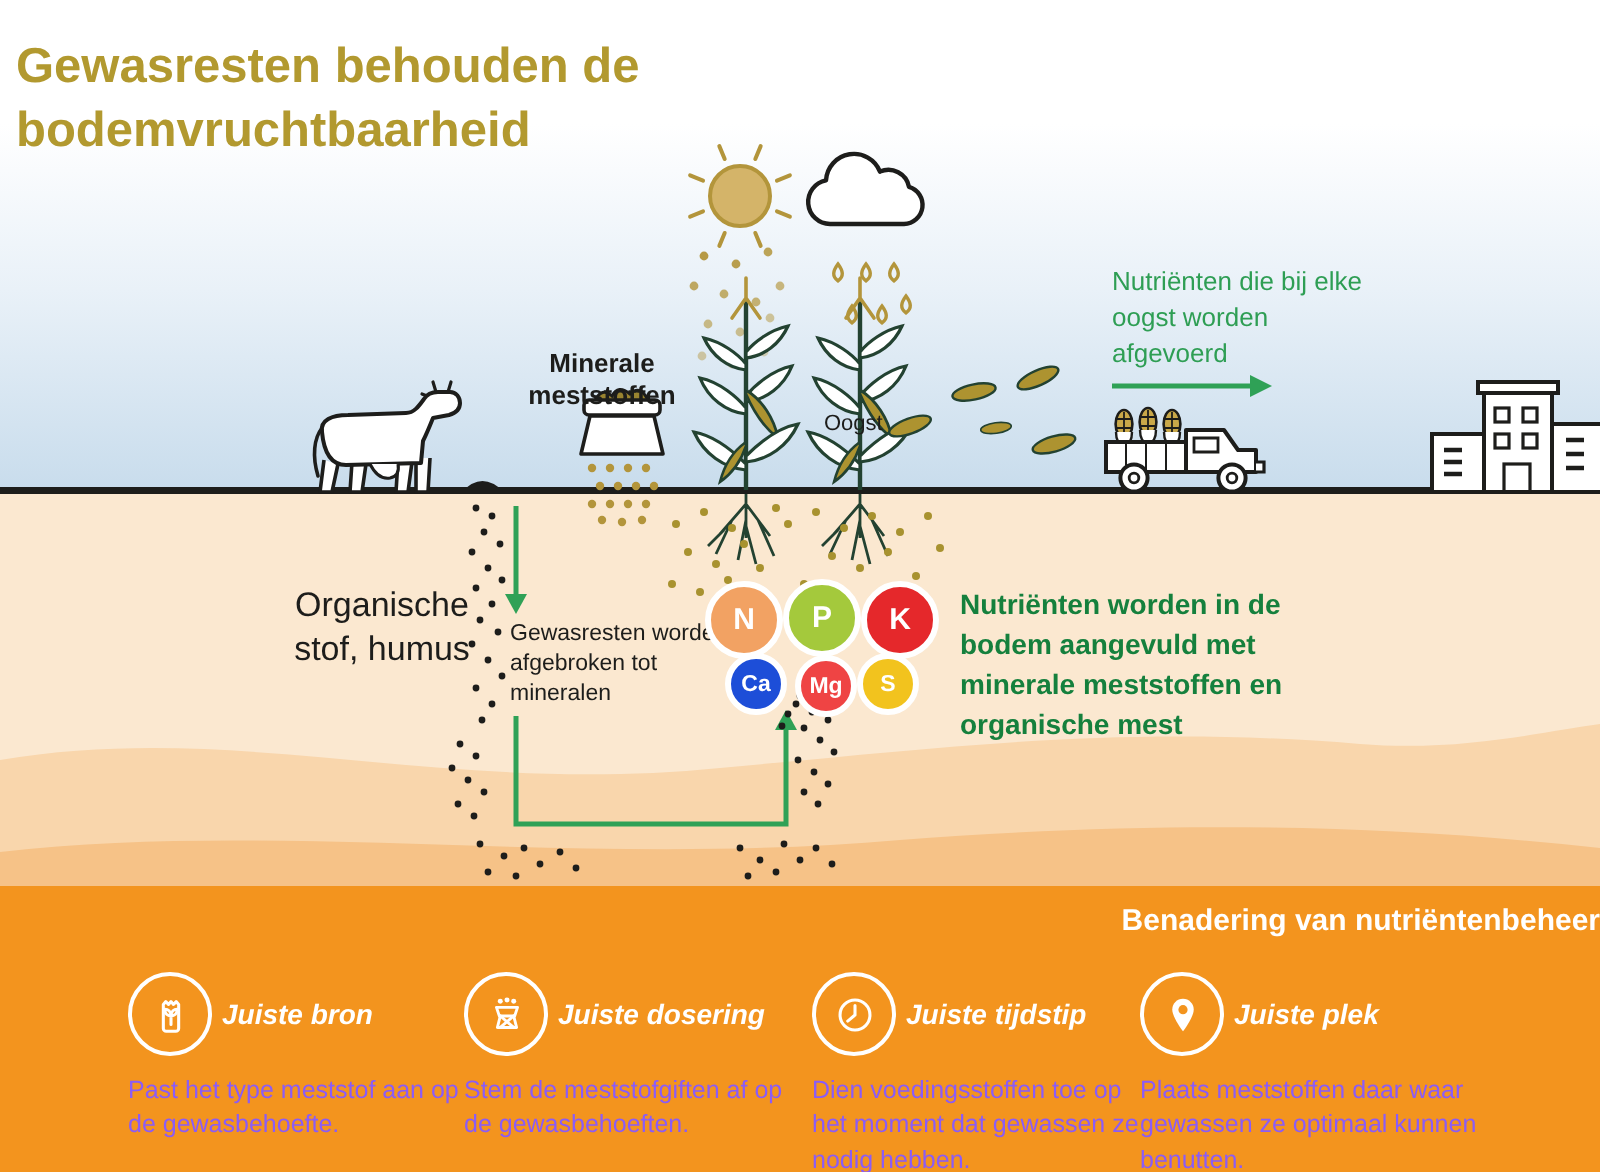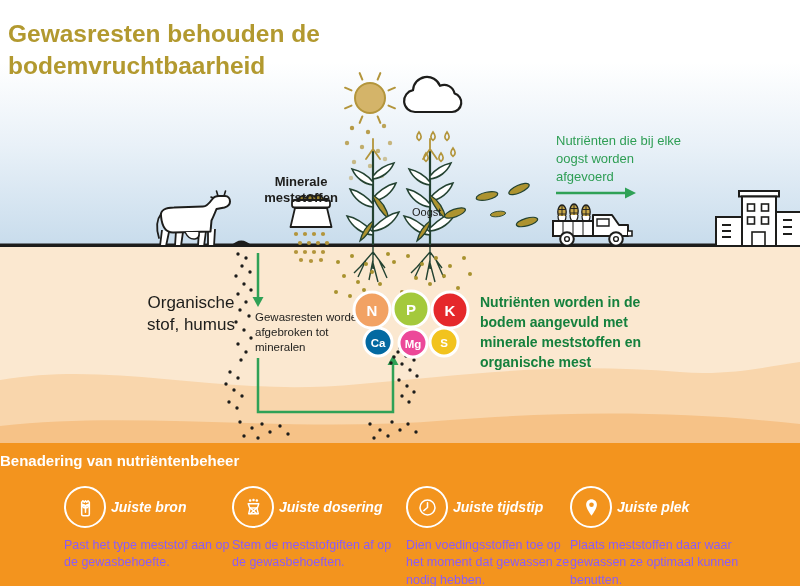--- a/index.html
+++ b/index.html
@@ -19,21 +19,21 @@
   .lbl-gewas{left:255px;top:310px;width:122px;font-size:11.5px;line-height:1.32;}
   .lbl-replenish{left:480px;top:293px;width:196px;font-size:14px;font-weight:bold;line-height:1.42;color:#15803d;}
   .lbl-mineralisatie{left:250px;top:420px;width:170px;text-align:center;font-size:14.5px;font-weight:bold;}
 
   .chip{z-index:4;border-radius:50%;border:3px solid #fff;color:#fff;font-weight:bold;
         display:flex;align-items:center;justify-content:center;transform:translate(-50%,-50%);}
   .chip-lg{width:33px;height:33px;font-size:15px;}
   .chip-sm{width:25px;height:25px;font-size:11.5px;}
 
   .footer{left:0;top:443px;width:800px;height:143px;background:#F3941E;z-index:2;}
-  .footer-heading{left:0;top:452px;width:800px;text-align:left;font-size:15px;font-weight:bold;color:#fff;z-index:3;}
+  .footer-heading{left:0;top:452px;width:800px;text-align:right;font-size:15px;font-weight:bold;color:#fff;z-index:3;}
   .f-item{z-index:3;top:486px;}
   .f-head{display:flex;align-items:center;gap:5px;font-style:italic;}
   .f-ic{width:38px;height:38px;border:2px solid #fff;border-radius:50%;display:flex;align-items:center;justify-content:center;flex:0 0 auto;}
   .f-title{font-size:14px;font-weight:bold;color:#fff;}
   .f-desc{margin-top:9px;font-size:12.5px;line-height:1.38;color:#8b5cf6;}
 </style>
 </head>
 <body>
 
 <div class="stage">
@@ -306,22 +306,22 @@
   <div class="abs lbl lbl-minerale">Minerale meststoffen</div>
   <div class="abs lbl lbl-oogst">Oogst</div>
   <div class="abs lbl lbl-harvest">Nutriënten die bij elke oogst worden afgevoerd</div>
   <div class="abs lbl lbl-organic">Organische stof, humus</div>
   <div class="abs lbl lbl-gewas">Gewasresten worden afgebroken tot mineralen</div>
   <div class="abs lbl lbl-replenish">Nutriënten worden in de bodem aangevuld met minerale meststoffen en organische mest</div>
 
   <div class="abs chip chip-lg" style="left: 372px; top: 310px; background-color: rgb(242, 162, 99);">N</div>
   <div class="abs chip chip-lg" style="left: 411px; top: 309px; background-color: rgb(164, 201, 60);">P</div>
   <div class="abs chip chip-lg" style="left: 450px; top: 310px; background-color: rgb(229, 40, 43);">K</div>
-  <div class="abs chip chip-sm" style="left: 378px; top: 342px; background-color: #0369a1;">Ca</div>
-  <div class="abs chip chip-sm" style="left: 413px; top: 343px; background-color: #ec4899;">Mg</div>
+  <div class="abs chip chip-sm" style="left: 378px; top: 342px; background-color: #1d4ed8;">Ca</div>
+  <div class="abs chip chip-sm" style="left: 413px; top: 343px; background-color: #ef4444;">Mg</div>
   <div class="abs chip chip-sm" style="left: 444px; top: 342px; background-color: rgb(242, 195, 30);">S</div>
 
   <div class="abs footer"></div>
   <div class="abs footer-heading">Benadering van nutriëntenbeheer</div>
 
   <div class="abs f-item" style="left:64px;width:172px;">
     <div class="f-head">
       <span class="f-ic">
         <svg width="23" height="23" viewBox="0 0 24 24" fill="none" stroke="#fff" stroke-width="1.6" stroke-linecap="round" stroke-linejoin="round">
           <path d="M8,6.5 L9.3,5 L10.7,6.5 L12,5 L13.3,6.5 L14.7,5 L16,6.5 V19 a1.5,1.5 0 0 1 -1.5,1.5 h-5 A1.5,1.5 0 0 1 8,19 Z"></path>

